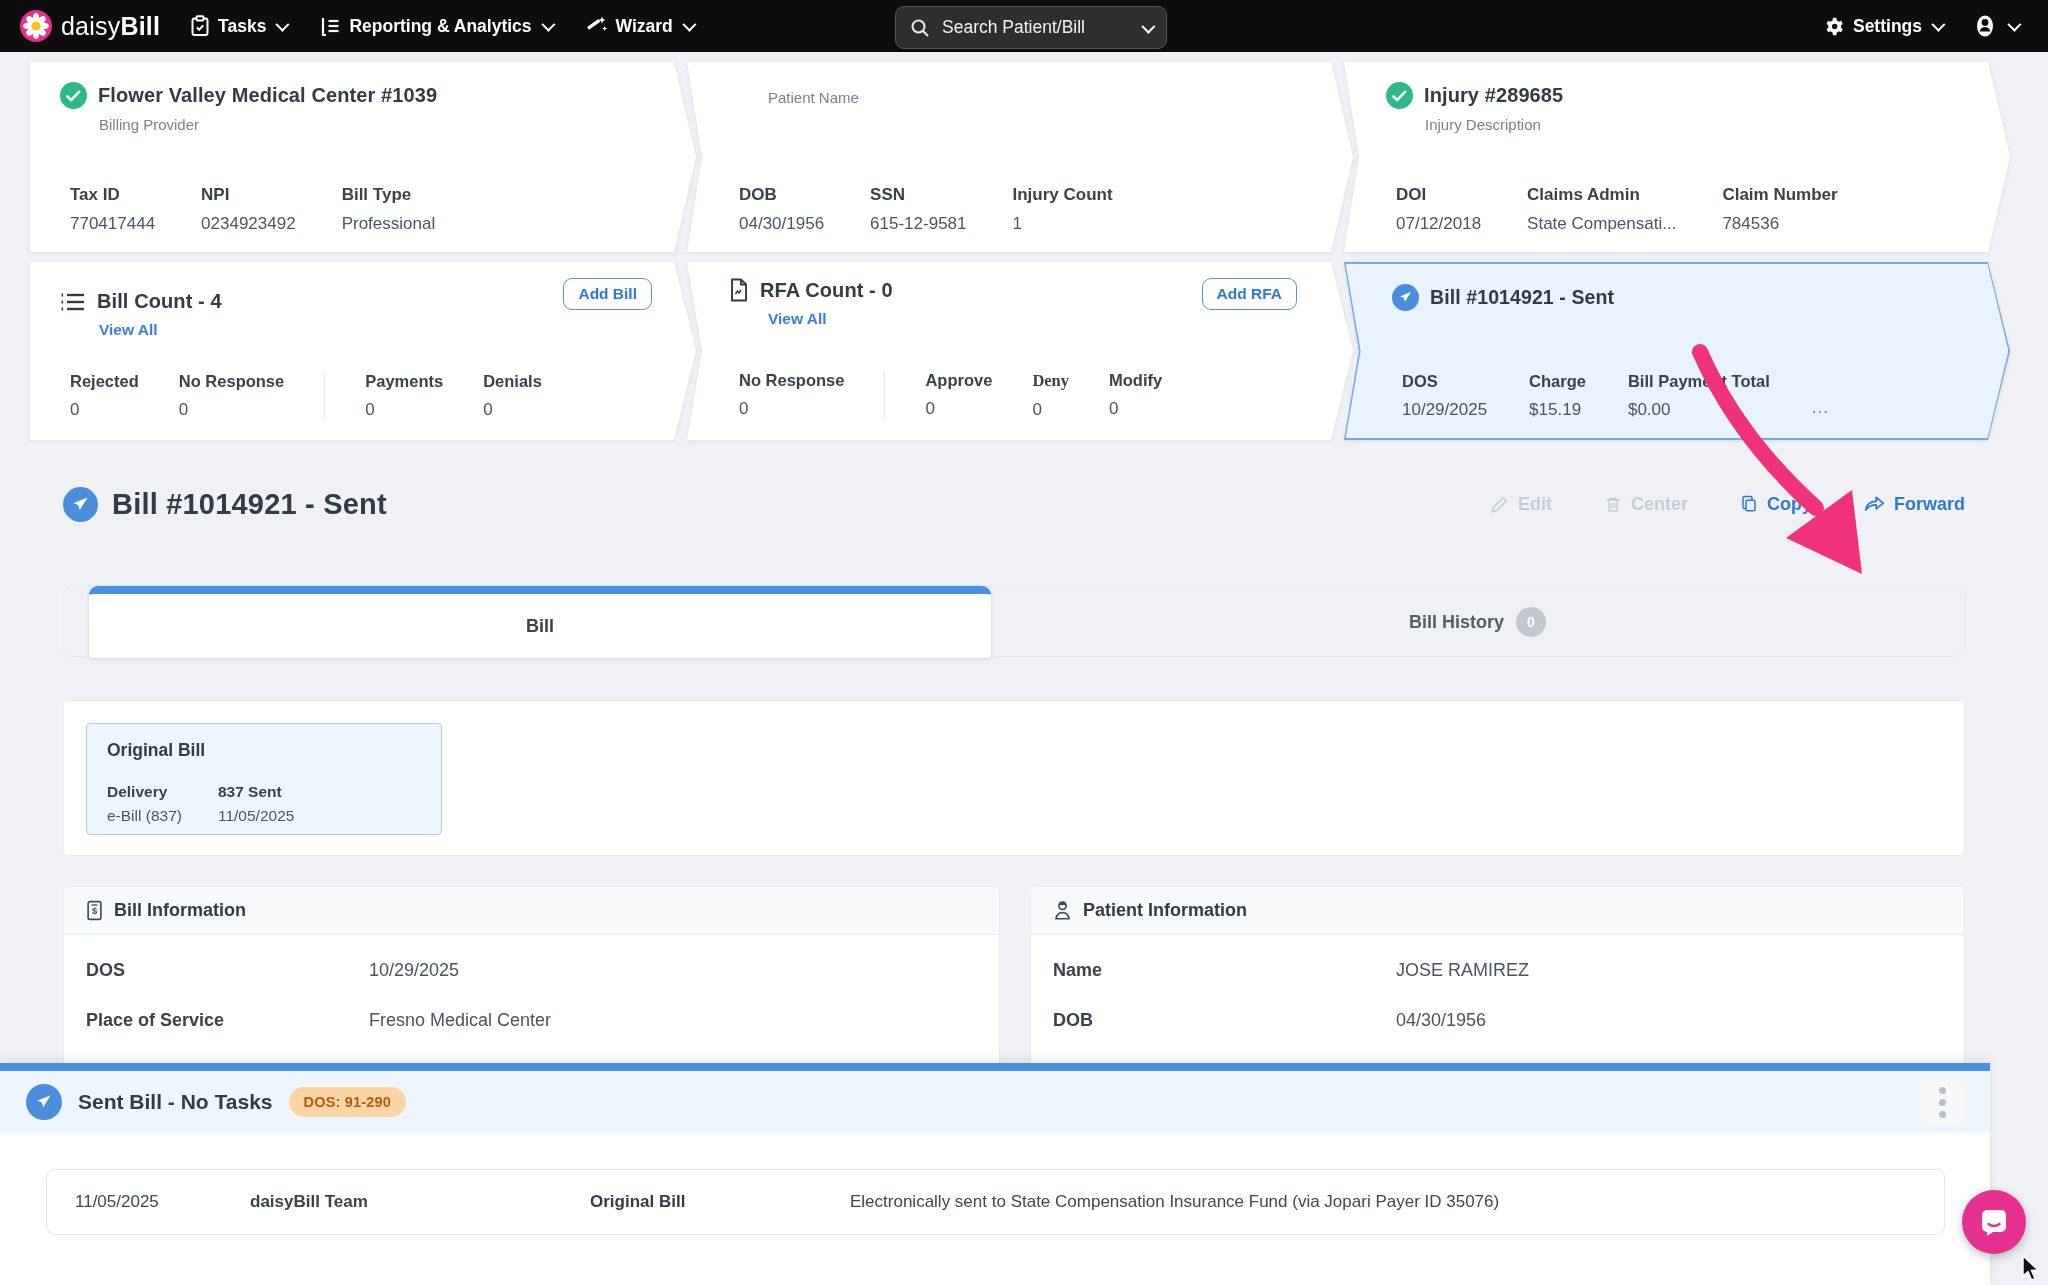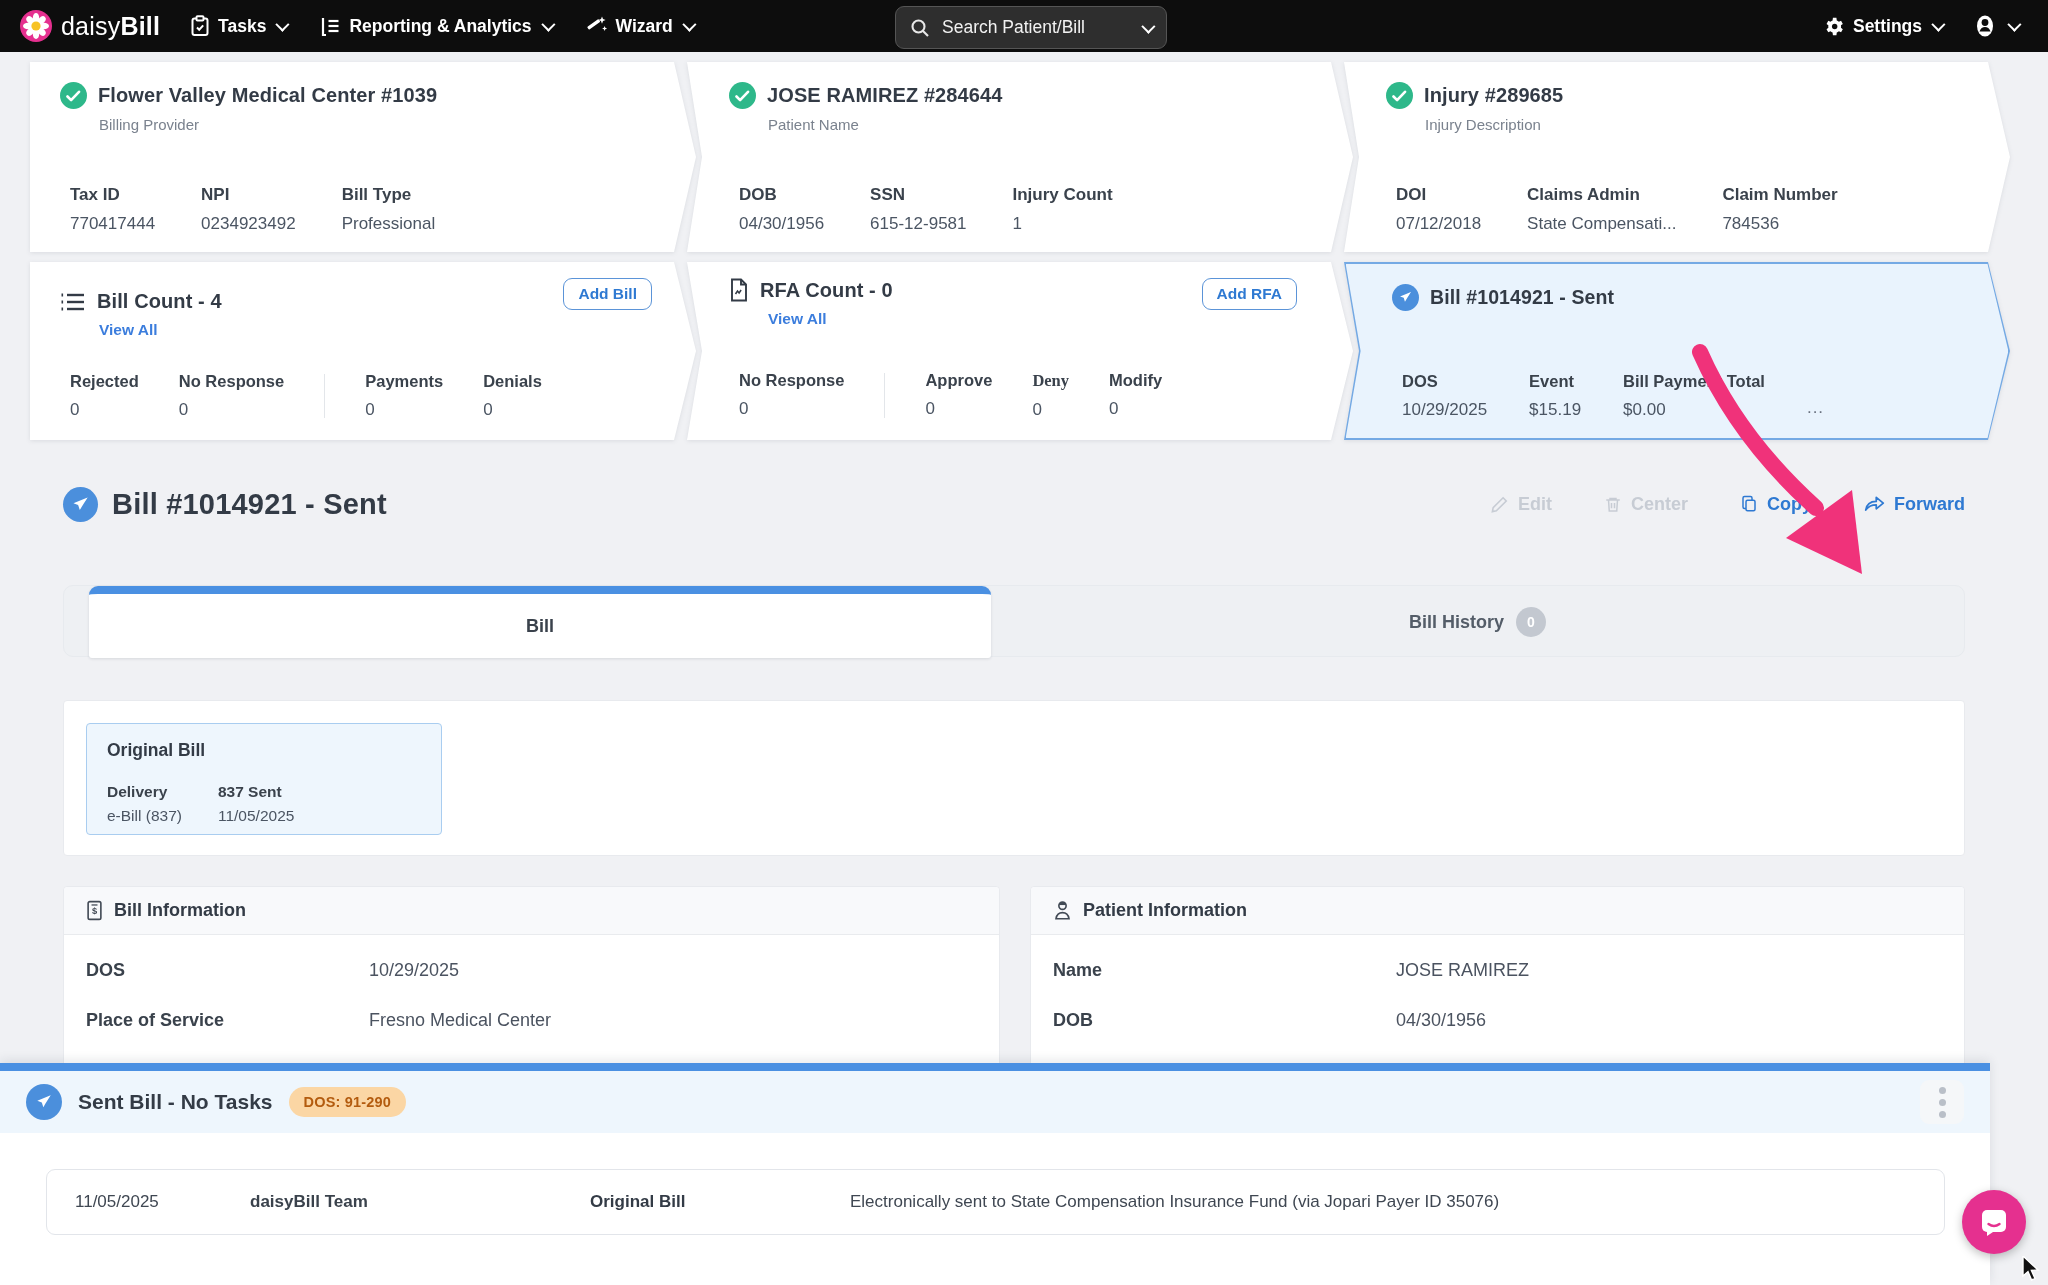--- a/index.html
+++ b/index.html
@@ -230,28 +230,20 @@
             <div class="field-label">Bill Type</div>
             <div class="field-value">Professional</div>
           </div>
         </div>
       </div>
     </div>
 
     <div class="chev-wrap">
       <div class="chev"></div>
       <div class="card-content" style="padding-left:42px;">
-        <div class="card-title-row">
-          <span class="icon-circle ic-green">
-            <svg width="15" height="12" viewBox="0 0 15 12" fill="none" stroke="#fff" stroke-width="2.6" stroke-linecap="round" stroke-linejoin="round">
-                <path d="M1.5 6.5l3.6 3.6L13 1.8"></path>
-              </svg>
-          </span>
-          <span class="card-title">JOSE RAMIREZ #284644</span>
-        </div>
         <div class="card-sub">Patient Name</div>
         <div class="fields-row" style="left:52px;">
           <div>
             <div class="field-label">DOB</div>
             <div class="field-value">04/30/1956</div>
           </div>
           <div>
             <div class="field-label">SSN</div>
             <div class="field-value">615-12-9581</div>
           </div>
@@ -382,21 +374,21 @@
               </svg>
           </span>
           <span class="card-title" style="font-size:19.5px;">Bill #1014921 - Sent</span>
         </div>
         <div class="fields-row" style="left:58px; gap:42px; bottom:20px;">
           <div>
             <div class="field-label" style="font-size:16.5px;">DOS</div>
             <div class="field-value">10/29/2025</div>
           </div>
           <div>
-            <div class="field-label" style="font-size:16.5px;">Event</div>
+            <div class="field-label" style="font-size:16.5px;">Charge</div>
             <div class="field-value">$15.19</div>
           </div>
           <div>
             <div class="field-label" style="font-size:16.5px;">Bill Payment Total</div>
             <div class="field-value">$0.00</div>
           </div>
           <div class="stat-ellipsis">...</div>
         </div>
       </div>
     </div>

